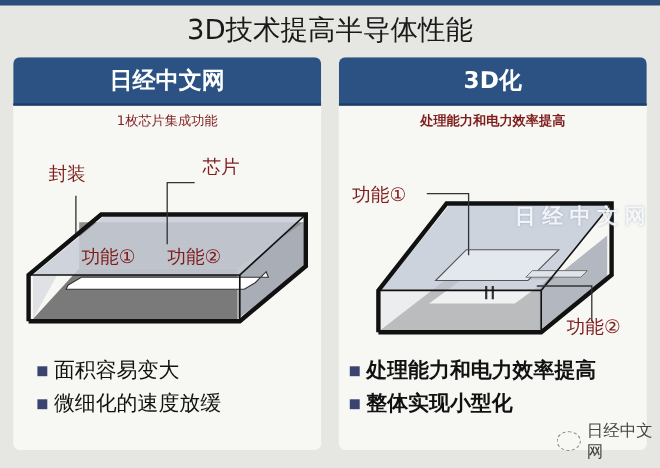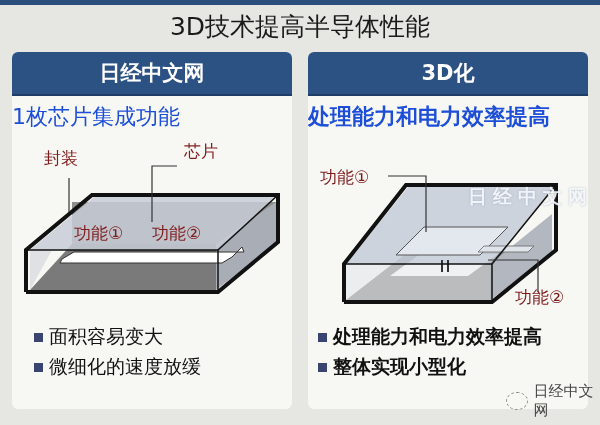--- a/index.html
+++ b/index.html
@@ -20,22 +20,22 @@
   }
   .panel.left { left:12px; }
   .panel.right { left:308px; }
   .panel-header {
     height:42px; background:#2b5283;
     color:#ffffff; font-size:21px; font-weight:bold;
     display:flex; align-items:center; justify-content:center;
     border-bottom:2px solid #1d3d66;
   }
   .subtitle {
-    position:absolute; top:50px; left:0; width:100%; 
-    font-size:22px; color:#1d4ed8;
+    position:absolute; top:50px; left:0; width:100%; text-align:center;
+    font-size:12px; color:#7f1d1d;
   }
   .subtitle.bold { font-weight:bold; }
   .diagram { position:absolute; left:0; top:0; width:280px; height:357px; }
   .lbl { position:absolute; font-size:17px; color:#7f1d1d; white-space:nowrap; }
   .bullets { position:absolute; left:22px; top:270px; }
   .bullet {
     display:flex; align-items:center; font-size:19px; color:#111; height:30px;
   }
   .bullet .sq {
     width:9px; height:9px; background:#3a4470; margin-right:6px; flex:none;

